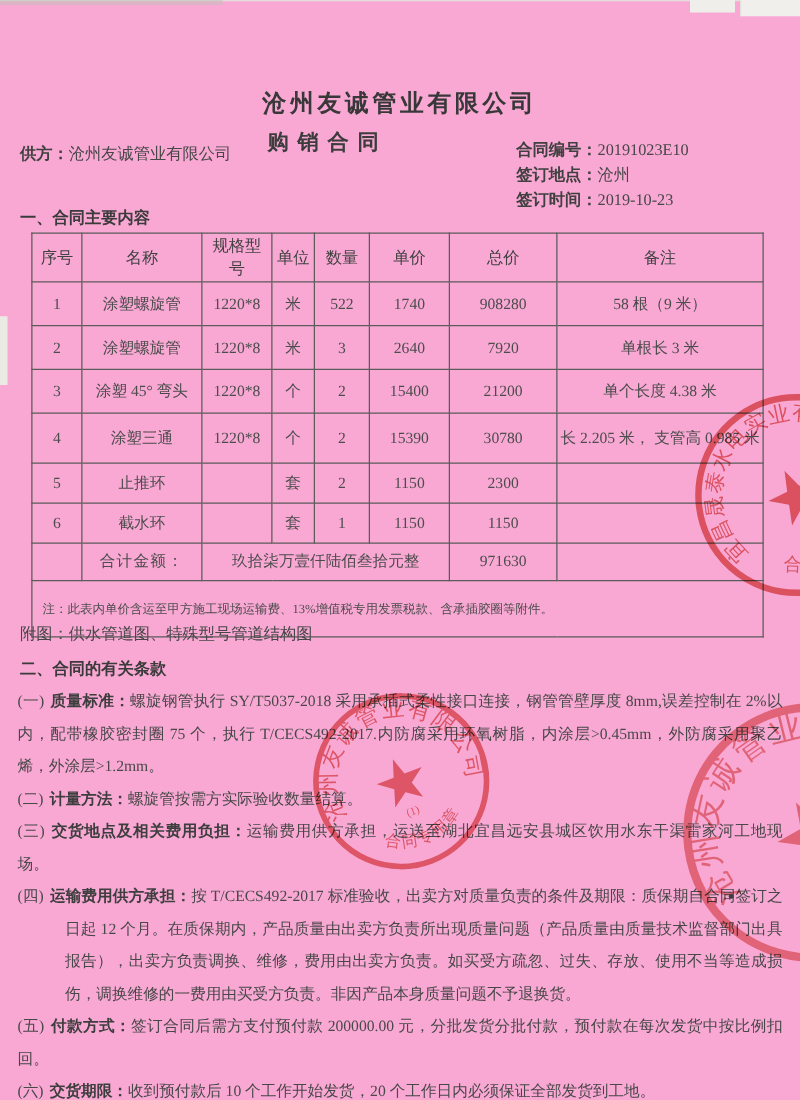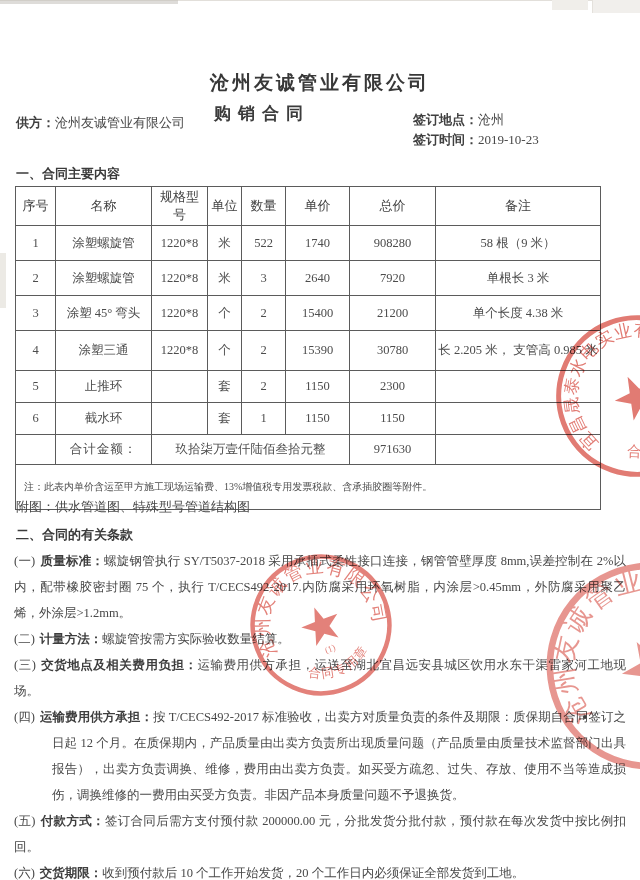--- a/index.html
+++ b/index.html
@@ -1,18 +1,18 @@
 <!DOCTYPE html>
 <html><head>
 <meta charset="utf-8">
 <style>
   html,body{margin:0;padding:0;background:#e8e6e2;}
   .page{
     position:relative;width:640px;height:880px;margin:0 auto;
-    background:#ffffff;overflow:hidden;
+    background:#f9a8d4;overflow:hidden;
     font-family:"Liberation Serif","DejaVu Serif",serif;
     color:#474747;
   }
   
   .scan-top{position:absolute;left:0;top:0;width:178px;height:4px;background:#c3bfba;opacity:.55;}
   .scan-hairline{position:absolute;left:0;top:0;width:640px;height:1px;background:#e2dfda;}
   .scan-box1{position:absolute;left:552px;top:0;width:36px;height:10px;background:#f0eeea;}
   .scan-box2{position:absolute;left:592px;top:0;width:48px;height:13px;background:#f1efec;border-left:1px solid #e4e1dc;}
   .scan-left{position:absolute;left:0;top:253px;width:6px;height:55px;background:#eceae5;}
   .ink-dot{position:absolute;left:583px;top:715px;width:4px;height:4px;background:#3c3c3c;border-radius:50%;}
@@ -25,21 +25,21 @@
   .line{position:absolute;font-size:13px;color:#474747;}
   .supplier-line{left:16px;top:114px;}
   .buyer-line{left:16px;top:146px;}
   .meta-block{position:absolute;left:413px;top:110px;font-size:13px;line-height:20px;color:#474747;}
   .lbl{font-weight:600;color:#404040;}
 
   .sec-head{position:absolute;left:16px;font-size:13px;font-weight:700;color:#3b3b3b;}
   .sec1{top:165px;}
   .sec2{top:526px;}
 
-  .goods-table{position:absolute;left:15px;top:186px;width:585px;border-collapse:collapse;
+  .goods-table{position:absolute;left:25px;top:186px;width:585px;border-collapse:collapse;
     table-layout:fixed;font-size:12.5px;color:#4c4c4c;}
   .goods-table th,.goods-table td{border:1px solid #5b5b5b;text-align:center;padding:1px 2px;
     overflow:hidden;font-weight:normal;}
   .goods-table th{font-size:13px;color:#424242;}
   .h-head{height:32px;}
   .h-r{height:35px;}
   .h-r4{height:40px;}
   .h-rs{height:32px;}
   .h-total{height:30px;}
   .remark-wrap{padding:0 12px;line-height:1.5;}
@@ -73,20 +73,21 @@
   <div class="scan-box2"></div>
   <div class="scan-left"></div>
   <div class="ink-dot"></div>
 
   <div class="title-main">沧州友诚管业有限公司</div>
   <div class="title-sub">购销合同</div>
 
   <div class="line supplier-line"><span class="lbl">供方：</span><span>沧州友诚管业有限公司</span></div>
 
   <div class="meta-block">
+    <div><span class="lbl">合同编号：</span><span>20191023E10</span></div>
     <div><span class="lbl">签订地点：</span><span>沧州</span></div>
     <div><span class="lbl">签订时间：</span><span>2019-10-23</span></div>
   </div>
 
   <div class="sec-head sec1">一、合同主要内容</div>
 
   <table class="goods-table">
     <colgroup>
       <col style="width:40px">
         <col style="width:96px">

